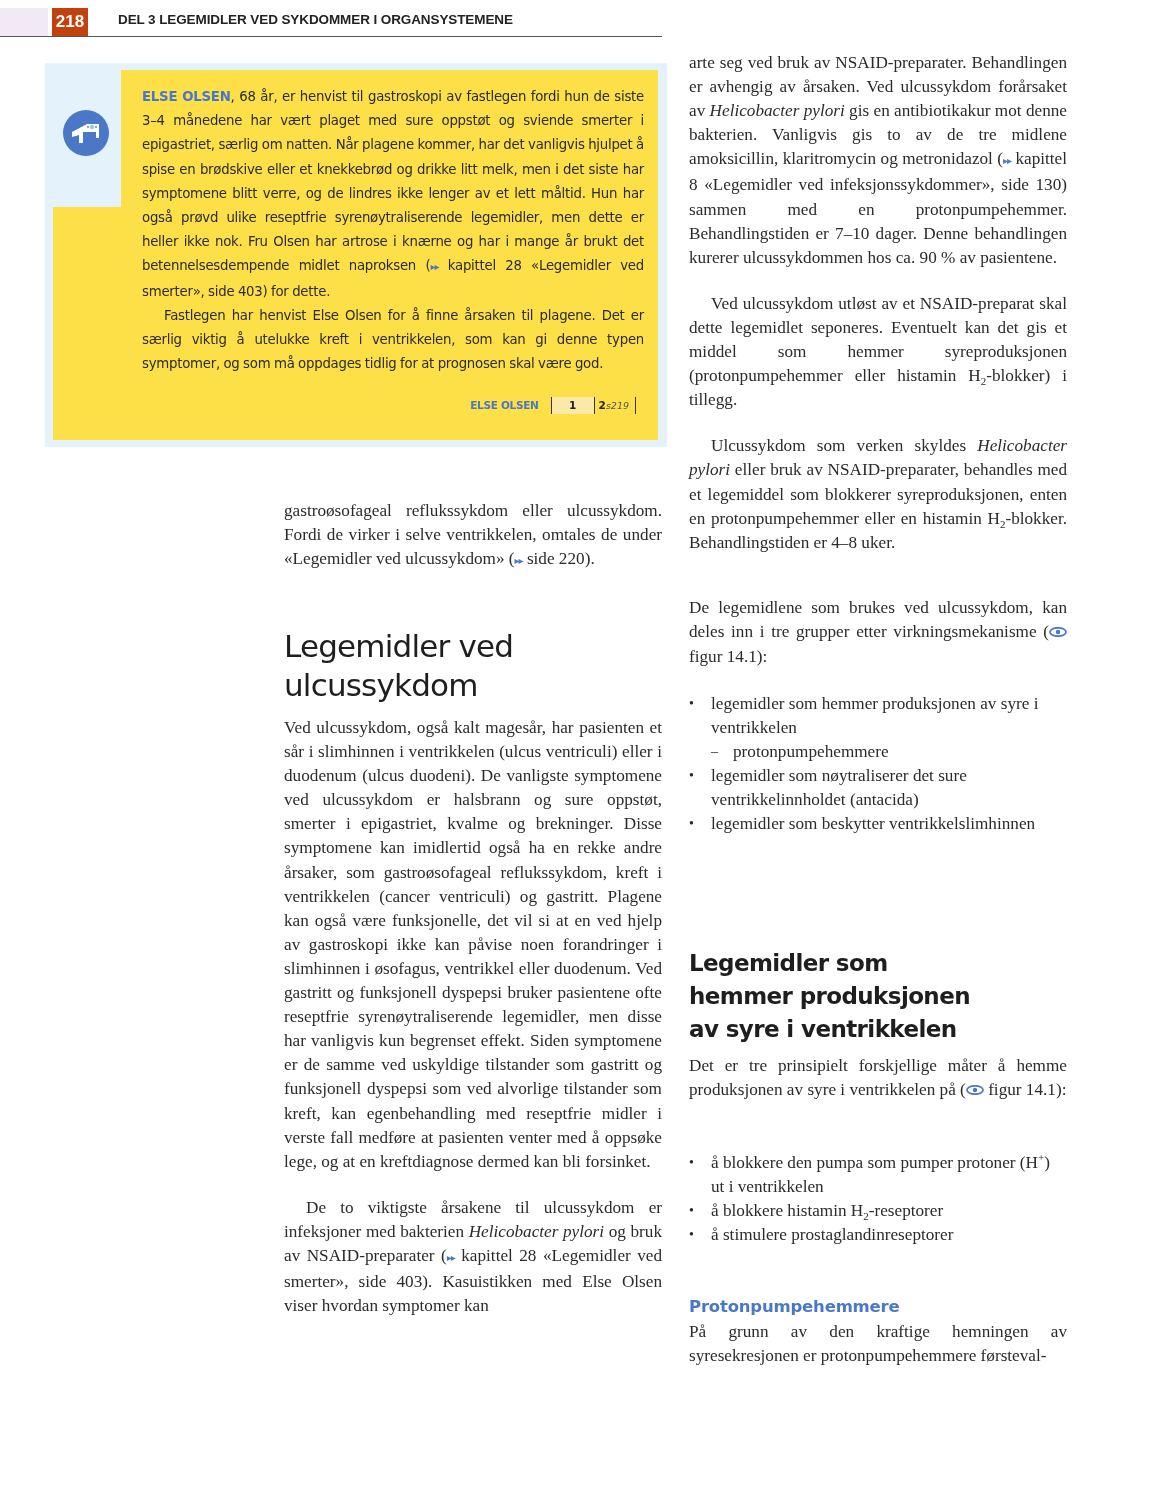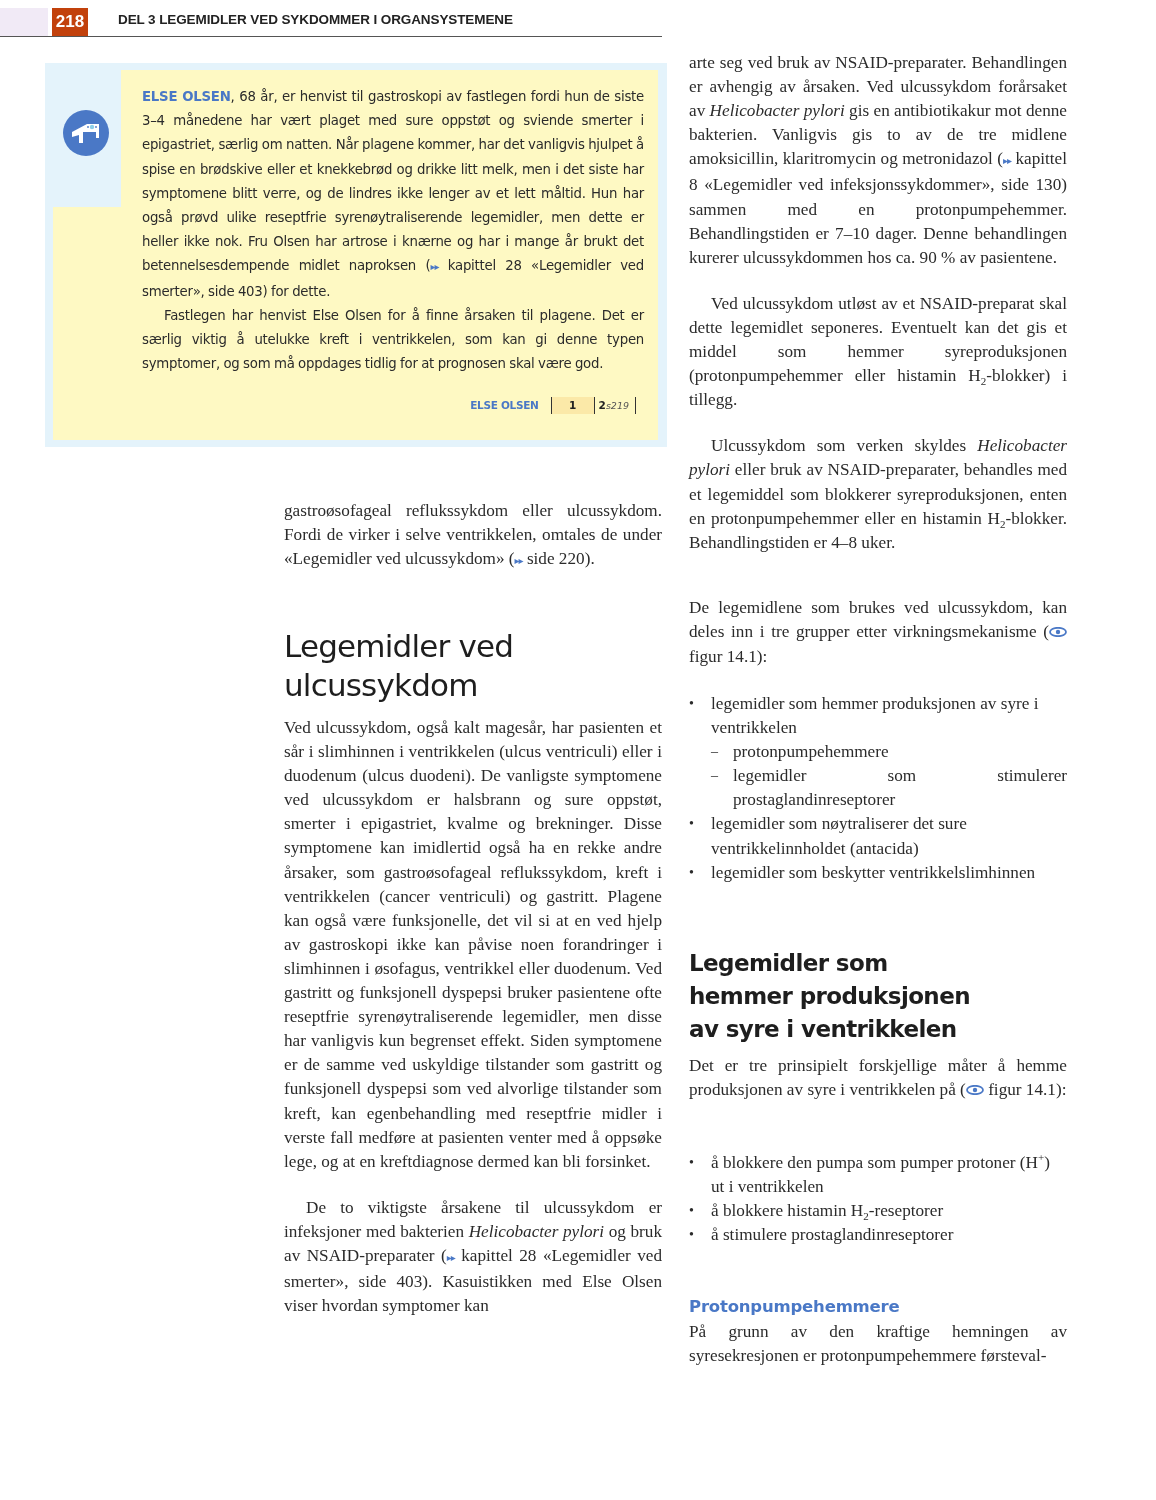--- a/index.html
+++ b/index.html
@@ -10,21 +10,21 @@
   .hdr-tab { position: absolute; left: 0; top: 8px; width: 48px; height: 28px; background: #f1eaf6; }
   .hdr-pageno { position: absolute; left: 52px; top: 8px; width: 36px; height: 28px; background: #c2410c;
     color: #ffffff; font-family: "Liberation Sans", sans-serif; font-weight: bold; font-size: 17px;
     line-height: 28px; text-align: center; }
   .hdr-title { position: absolute; left: 118px; top: 12px; font-family: "Liberation Sans", sans-serif;
     font-size: 13.5px; font-weight: bold; color: #222; letter-spacing: -0.1px; }
   .hdr-rule { position: absolute; left: 0; top: 36px; width: 662px; height: 1px; background: #555; }
 
   
   .case-outer { position: absolute; left: 45px; top: 63px; width: 622px; height: 384px; background: #e4f3fb; }
-  .case-inner { position: absolute; left: 8px; top: 7px; width: 605px; height: 370px; background: #fef9c3; }
+  .case-inner { position: absolute; left: 8px; top: 7px; width: 605px; height: 370px; background: #fde047; }
   .case-iconband { position: absolute; left: 0; top: 0; width: 68px; height: 137px; background: #e4f3fb; }
   .case-icon { position: absolute; left: 10px; top: 40px; width: 46px; height: 46px; border-radius: 50%;
     background: #4a78c6; }
   .case-text { position: absolute; left: 89px; top: 15px; width: 502px; font-family: "DejaVu Sans", sans-serif;
     font-size: 13.3px; line-height: 24.2px; color: #2b2b2b; text-align: justify; letter-spacing: -0.25px; word-spacing: -0.4px; }
   .case-text p { margin: 0; }
   .case-text p.indent { text-indent: 22px; }
   .case-name { color: #4a78c6; font-weight: bold; }
   .arrow { color: #4a78c6; font-size: 10px; letter-spacing: -1px; }
   .case-nav { position: absolute; right: 22px; top: 326px; height: 18px; display: flex; align-items: center;
@@ -119,21 +119,20 @@
           <circle cx="9" cy="5" r="2.2" fill="#4a78c6"></circle>
         </svg>
   </span><span> figur 14.1):</span></p>
 </div>
 
 <div class="serif col-right" style="top:692px;">
   <ul class="bullets">
     <li><span>legemidler som hemmer produksjonen av syre i ventrikkelen</span>
       <ul class="dashes">
         <li><span>protonpumpehemmere</span></li>
-        <li><span>legemidler som stimulerer prostaglandinreseptorer</span></li>
       </ul>
     </li>
     <li><span>legemidler som nøytraliserer det sure ventrikkelinnholdet (antacida)</span></li>
     <li><span>legemidler som beskytter ventrikkelslimhinnen</span></li>
   </ul>
 </div>
 
 <div class="h2 col-right" style="top:947px; width:300px;">Legemidler som hemmer produksjonen av syre i ventrikkelen</div>
 
 <div class="serif col-right" style="top:1054px;">

